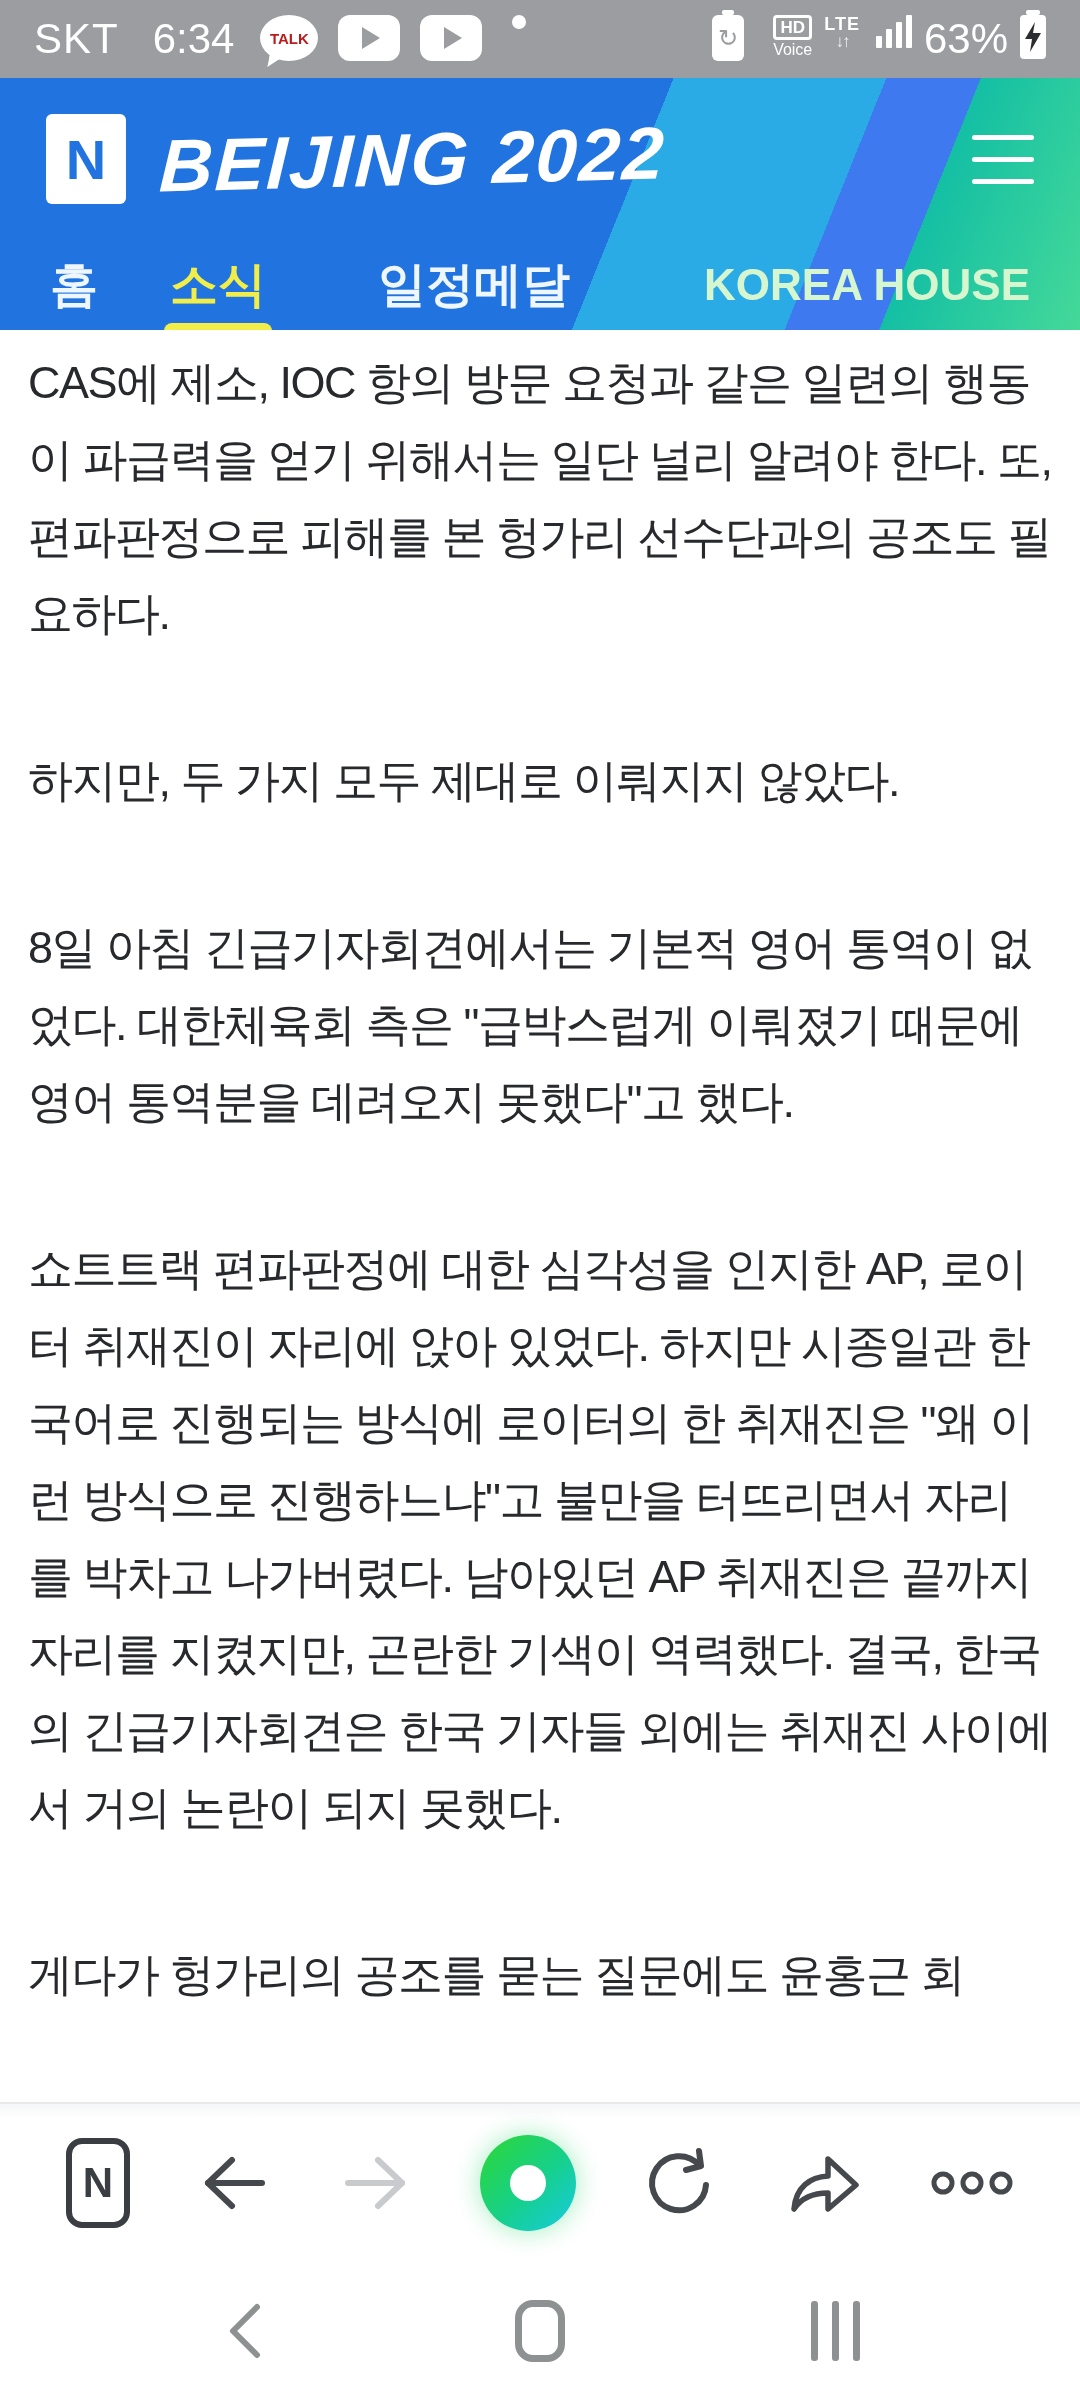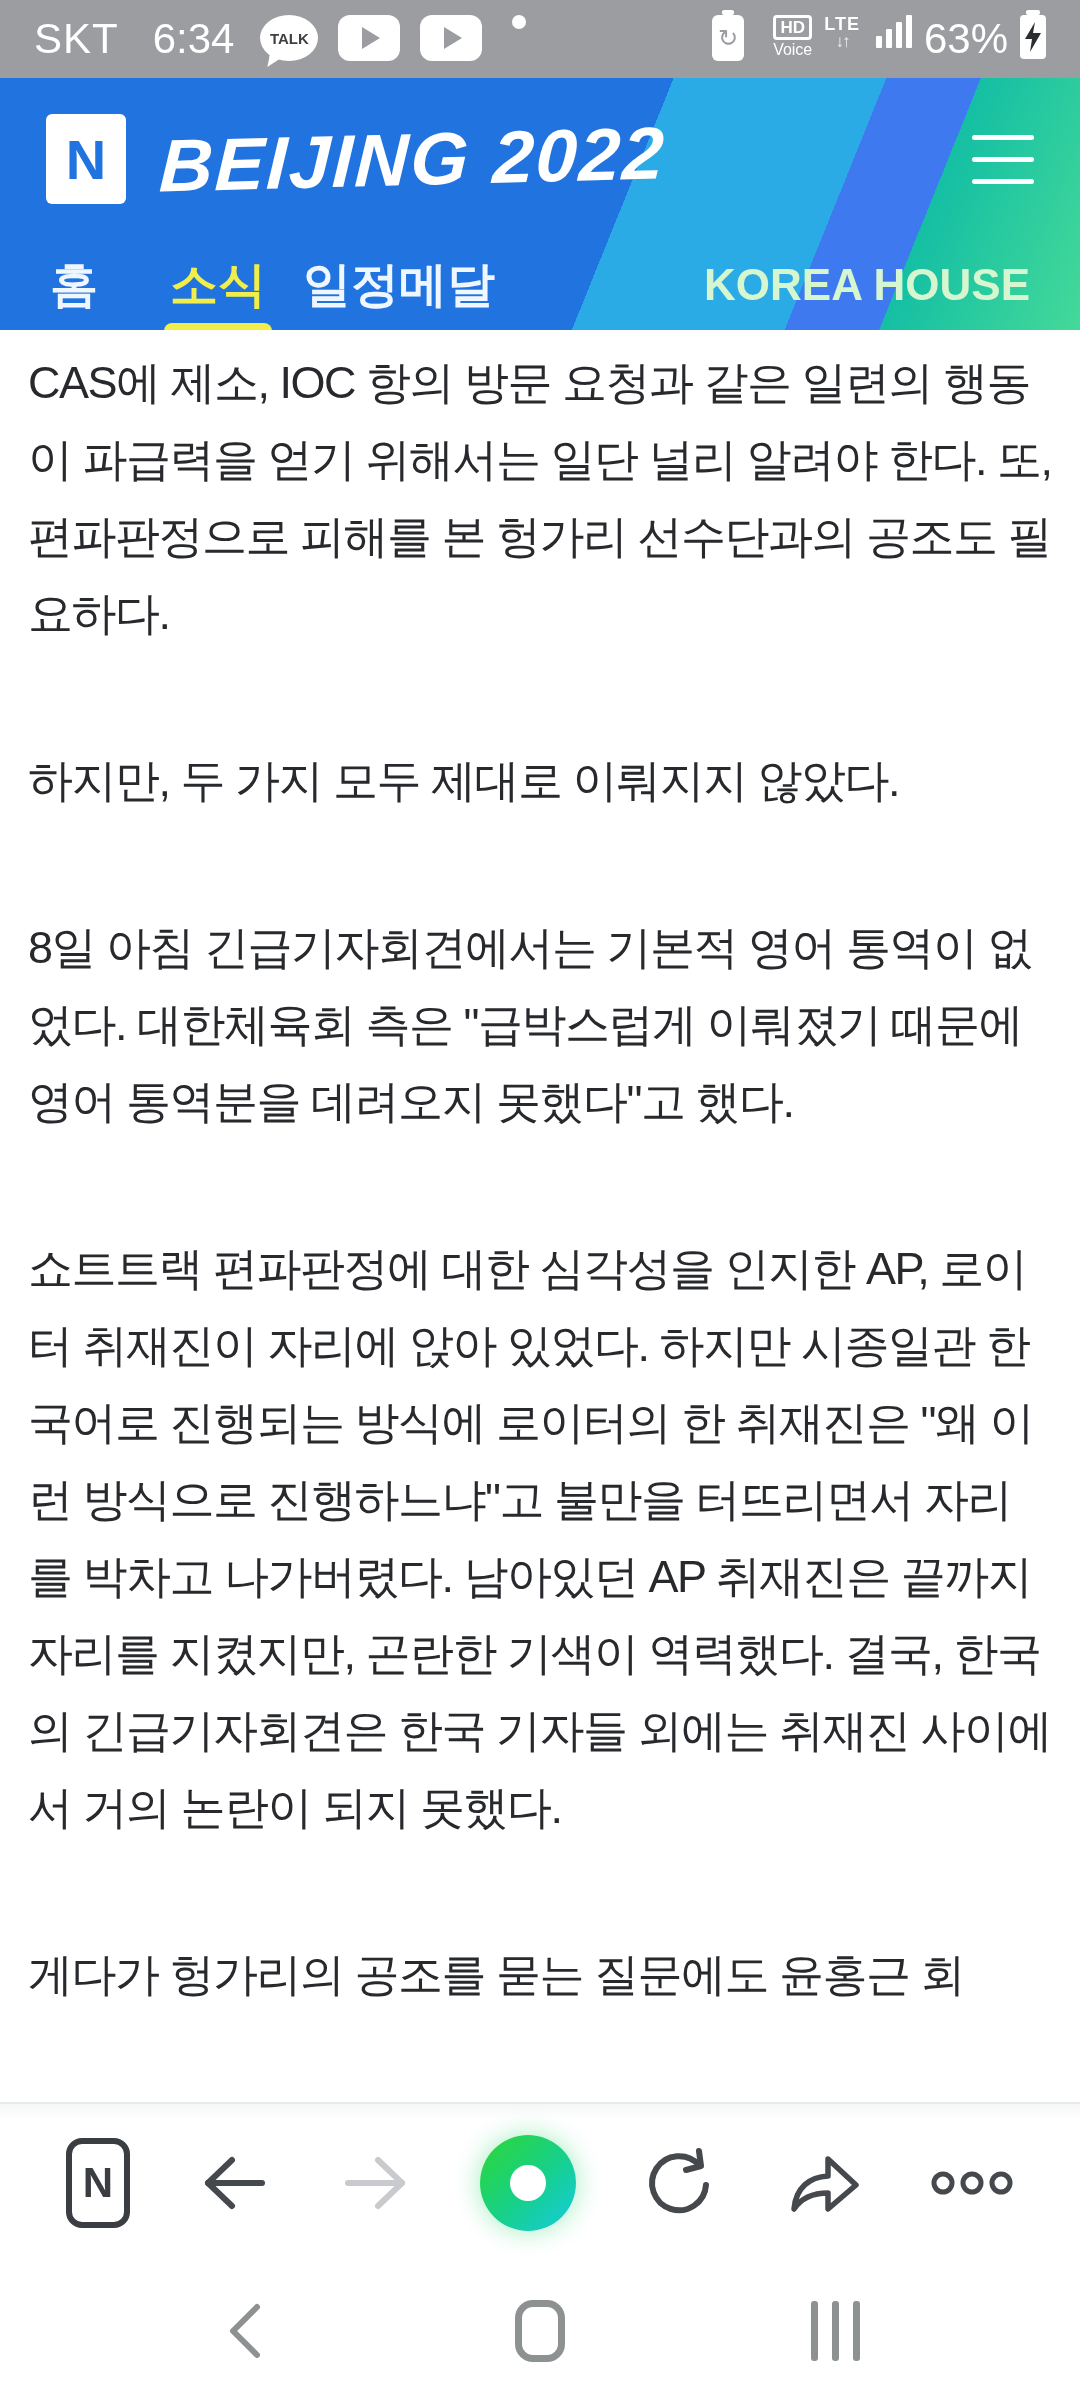--- a/index.html
+++ b/index.html
@@ -12,21 +12,21 @@
     background:#9b9da0;color:#fff;display:flex;align-items:center;
     justify-content:space-between;padding:0 34px;box-sizing:border-box;}
   .sb-left,.sb-right{display:flex;align-items:flex-start;}
   .sb-carrier{font-size:42px;letter-spacing:1px;}
   .sb-time{font-size:42px;margin-left:34px;}
   .talk-bubble{position:relative;width:58px;height:46px;background:#fff;border-radius:50%;
     margin-left:26px;display:flex;align-items:center;justify-content:center;}
   .talk-bubble::after{content:"";position:absolute;left:9px;bottom:-8px;
     border:9px solid transparent;border-top-color:#fff;border-left-color:#fff;
     transform:rotate(12deg);}
-  .talk-bubble span{font-size:15px;font-weight:bold;color:#404040;letter-spacing:0;}
+  .talk-bubble span{font-size:15px;font-weight:bold;color:#b91c1c;letter-spacing:0;}
   .play-badge{width:62px;height:46px;background:#fff;border-radius:12px;margin-left:20px;
     display:flex;align-items:center;justify-content:center;}
   .play-badge i{display:block;width:0;height:0;border-left:18px solid #9b9da0;
     border-top:11px solid transparent;border-bottom:11px solid transparent;margin-left:4px;}
   .sb-dot{width:14px;height:14px;border-radius:50%;background:#fff;margin-left:30px;}
   .sb-right > *{margin-left:12px;}
   .psm-batt{width:32px;height:46px;background:#fff;border-radius:6px;position:relative;
     display:flex;align-items:center;justify-content:center;}
   .psm-batt::before{content:"";position:absolute;top:-5px;left:10px;width:12px;height:5px;
     background:#fff;border-radius:2px;}
@@ -66,21 +66,21 @@
   .hamburger i{display:block;height:5px;background:#fff;border-radius:3px;margin:17px 0;}
 
   .nav-row{position:relative;height:90px;display:flex;align-items:center;
     padding:0 50px;box-sizing:border-box;}
   .tab{color:#eef6ff;font-size:48px;font-weight:bold;position:relative;cursor:pointer;
     white-space:nowrap;}
   .tab.sel{color:#f1ee4a;}
   .tab.sel::after{content:"";position:absolute;left:-6px;right:-6px;bottom:-22px;
     height:16px;background:#f1ee4a;border-radius:8px 8px 0 0;}
   .t-home{margin-right:72px;}
-  .t-news{margin-right:37px;}
+  .t-news{margin-right:112px;}
   .t-sched{}
   .tab.mint{margin-left:auto;color:#d6f6d0;font-size:44px;letter-spacing:0;font-weight:800;}
 
   
   .content{position:absolute;top:330px;left:0;width:1080px;height:1772px;
     overflow:hidden;background:#fff;padding:14px 28px 0;box-sizing:border-box;}
   .content p{margin:0 0 90px;font-size:45px;line-height:77px;color:#27292d;
     word-break:break-all;letter-spacing:-1.5px;font-weight:400;}
 
   

